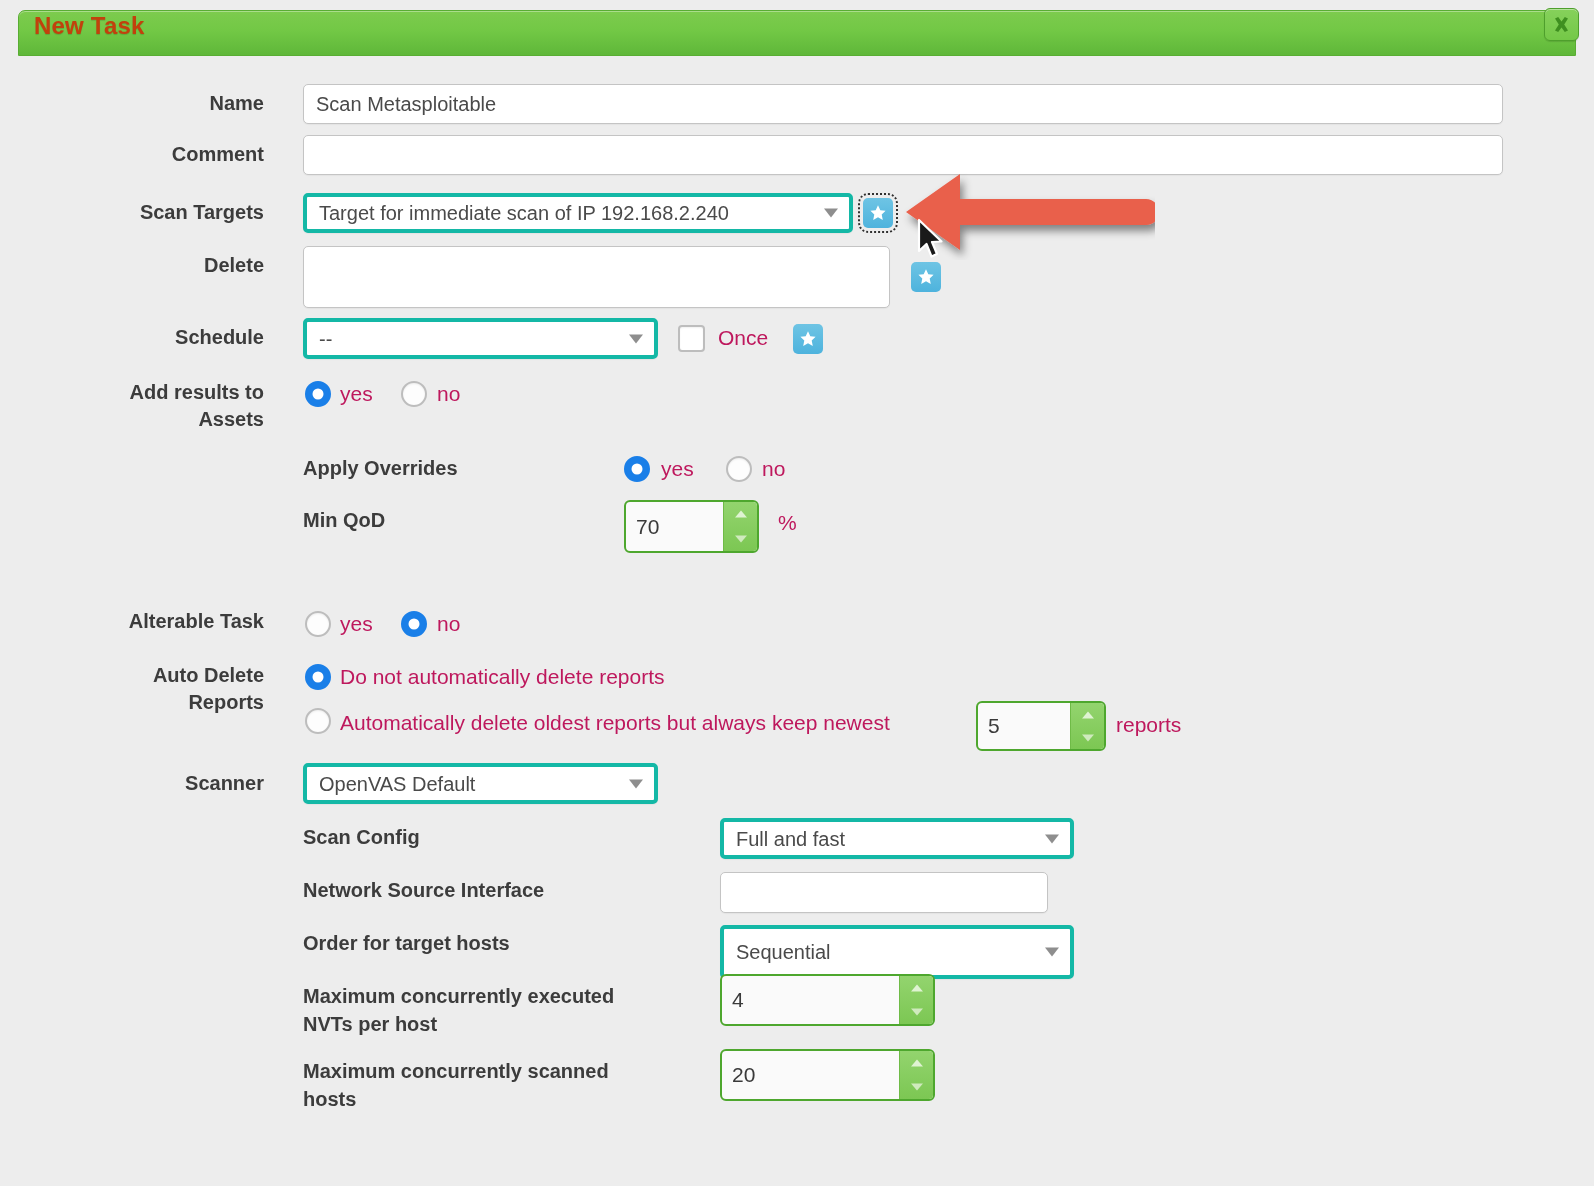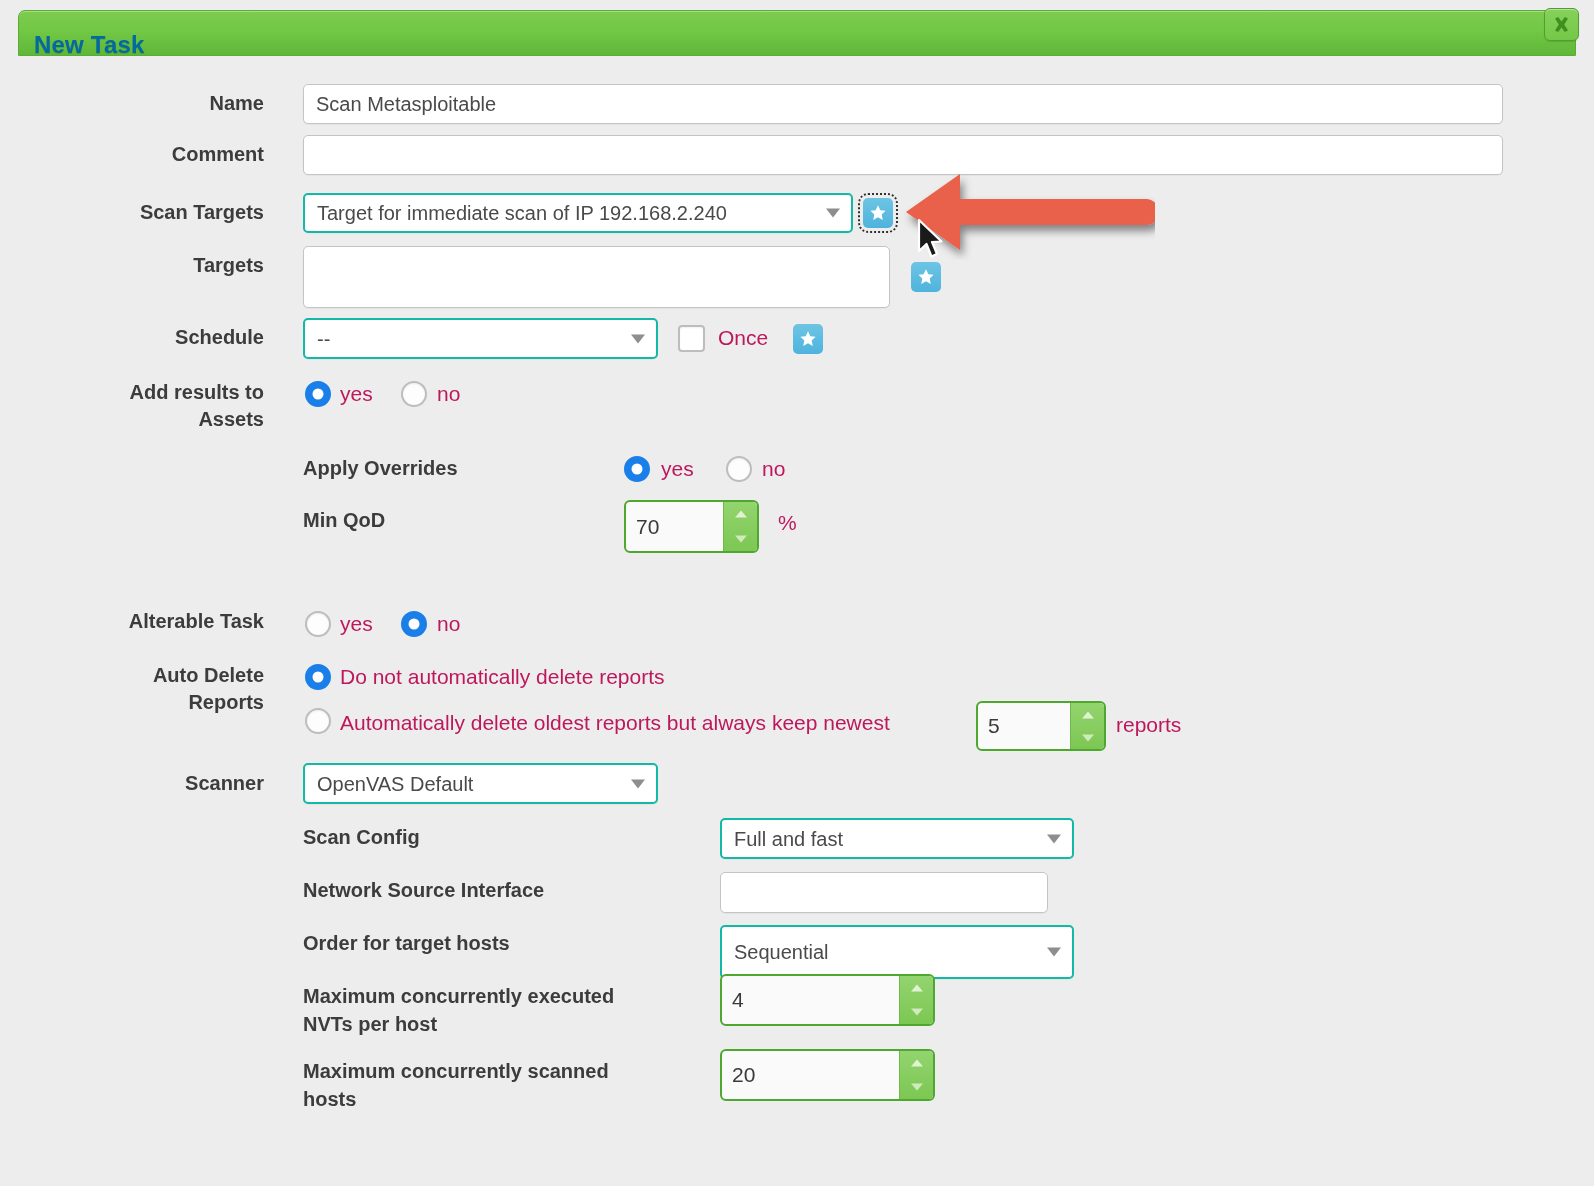--- a/index.html
+++ b/index.html
@@ -32,24 +32,24 @@
     height: 46px;
     border-radius: 7px 7px 0 0;
     background: linear-gradient(to bottom, #7dcb4e 0%, #72c845 45%, #5fb739 100%);
     box-shadow: inset 0 1px 0 rgba(255,255,255,0.35);
     border: 1px solid #59ad33;
     box-sizing: border-box;
   }
   .dialog-title {
     position: absolute;
     left: 34px;
-    top: 31px;
+    top: 12px;
     font-size: 24px;
     font-weight: bold;
-    color: #0369a1;
+    color: #c2410c;
     letter-spacing: 0.2px;
     text-shadow: 0 1px 1px rgba(0,0,0,0.15);
   }
   .close-button {
     position: absolute;
     right: 15px;
     top: 8px;
     width: 33px;
     height: 31px;
     border-radius: 6px;
@@ -97,21 +97,21 @@
     font-size: 20px;
     color: #4a4a4a;
     padding: 0 12px;
     outline: none;
     box-shadow: 0 1px 1px rgba(0,0,0,0.04);
   }
 
   .selectbox {
     position: absolute;
     background: #ffffff;
-    border: 2px solid #14b8a6;
+    border: 4px solid #14b8a6;
     border-radius: 5px;
     box-sizing: border-box;
     font-size: 20px;
     color: #4a4a4a;
     cursor: pointer;
     box-shadow: 0 1px 1px rgba(0,0,0,0.04);
   }
   .selectbox .sel-text {
     position: absolute;
     left: 12px;
@@ -285,21 +285,21 @@
     <div class="selectbox" style="left:285px; top:137px; width:550px; height:40px;">
       <span class="sel-text">Target for immediate scan of IP 192.168.2.240</span>
       <span class="caret"></span>
     </div>
     <div class="starbtn focused" style="left:845px; top:142px;">
       <svg width="20" height="20" viewBox="0 0 20 20">
         <path d="M10 2.2 L12.3 7.2 L17.6 7.8 L13.7 11.5 L14.8 16.9 L10 14.2 L5.2 16.9 L6.3 11.5 L2.4 7.8 L7.7 7.2 Z" fill="#ffffff"></path>
       </svg>
     </div>
 
-    <div class="flabel" style="left:20px; top:196px; width:226px;">Targets</div>
+    <div class="flabel" style="left:20px; top:196px; width:226px;">Delete</div>
     <textarea class="txt" style="left: 285px; top: 190px; width: 587px; height: 62px; padding-top: 8px; resize: none;"></textarea>
     <div class="starbtn" style="left:893px; top:206px;">
       <svg width="20" height="20" viewBox="0 0 20 20">
         <path d="M10 2.2 L12.3 7.2 L17.6 7.8 L13.7 11.5 L14.8 16.9 L10 14.2 L5.2 16.9 L6.3 11.5 L2.4 7.8 L7.7 7.2 Z" fill="#ffffff"></path>
       </svg>
     </div>
 
     <div class="flabel" style="left:20px; top:268px; width:226px;">Schedule</div>
     <div class="selectbox" style="left:285px; top:262px; width:355px; height:41px;">
       <span class="sel-text">--</span>

